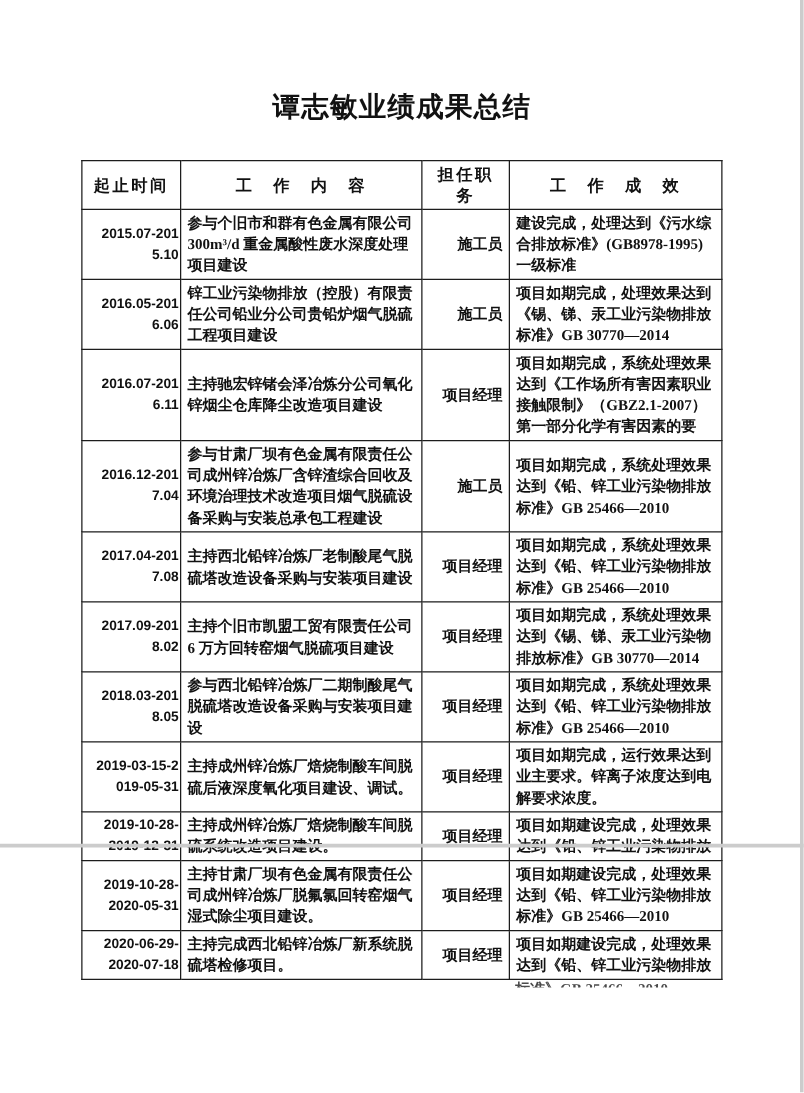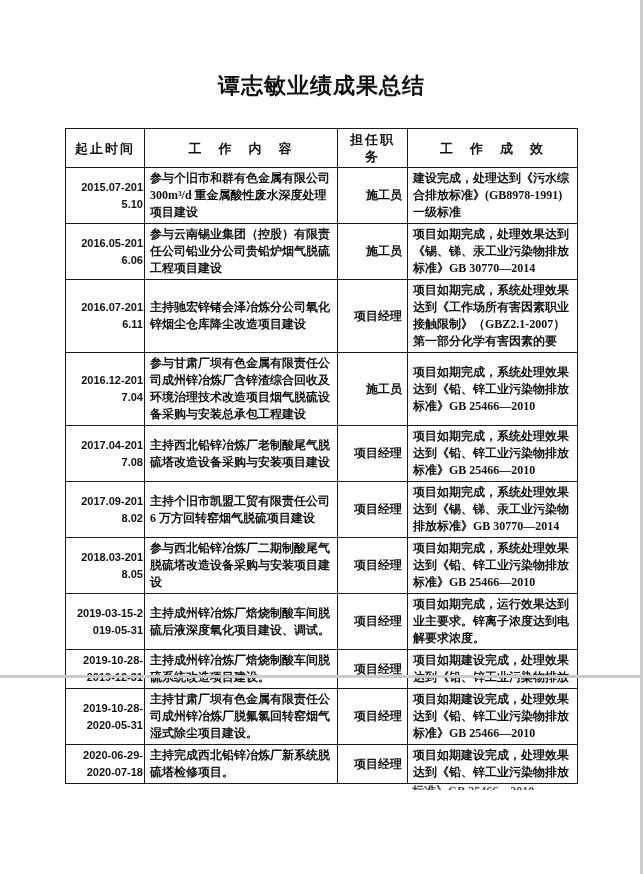--- a/index.html
+++ b/index.html
@@ -115,27 +115,27 @@
         <th>工　作　成　效</th>
       </tr>
     </thead>
     <tbody>
         <tr>
     <td class="period">2015.07-201
 5.10</td>
     <td class="content">参与个旧市和群有色金属有限公司300m³/d 重金属酸性废水深度处理项目建设</td>
     <td class="role">施工员</td>
     <td class="result">
-            <div class="inner">建设完成，处理达到《污水综合排放标准》(GB8978-1991) 一级标准</div>
+            <div class="inner">建设完成，处理达到《污水综合排放标准》(GB8978-1995) 一级标准</div>
           </td>
   </tr>
         <tr>
     <td class="period">2016.05-201
 6.06</td>
-    <td class="content">参与云南锡业集团（控股）有限责任公司铅业分公司贵铅炉烟气脱硫工程项目建设</td>
+    <td class="content">锌工业污染物排放（控股）有限责任公司铅业分公司贵铅炉烟气脱硫工程项目建设</td>
     <td class="role">施工员</td>
     <td class="result">
             <div class="inner">项目如期完成，处理效果达到《锡、锑、汞工业污染物排放标准》GB 30770—2014</div>
           </td>
   </tr>
         <tr>
     <td class="period">2016.07-201
 6.11</td>
     <td class="content">主持驰宏锌锗会泽冶炼分公司氧化锌烟尘仓库降尘改造项目建设</td>
     <td class="role">项目经理</td>

